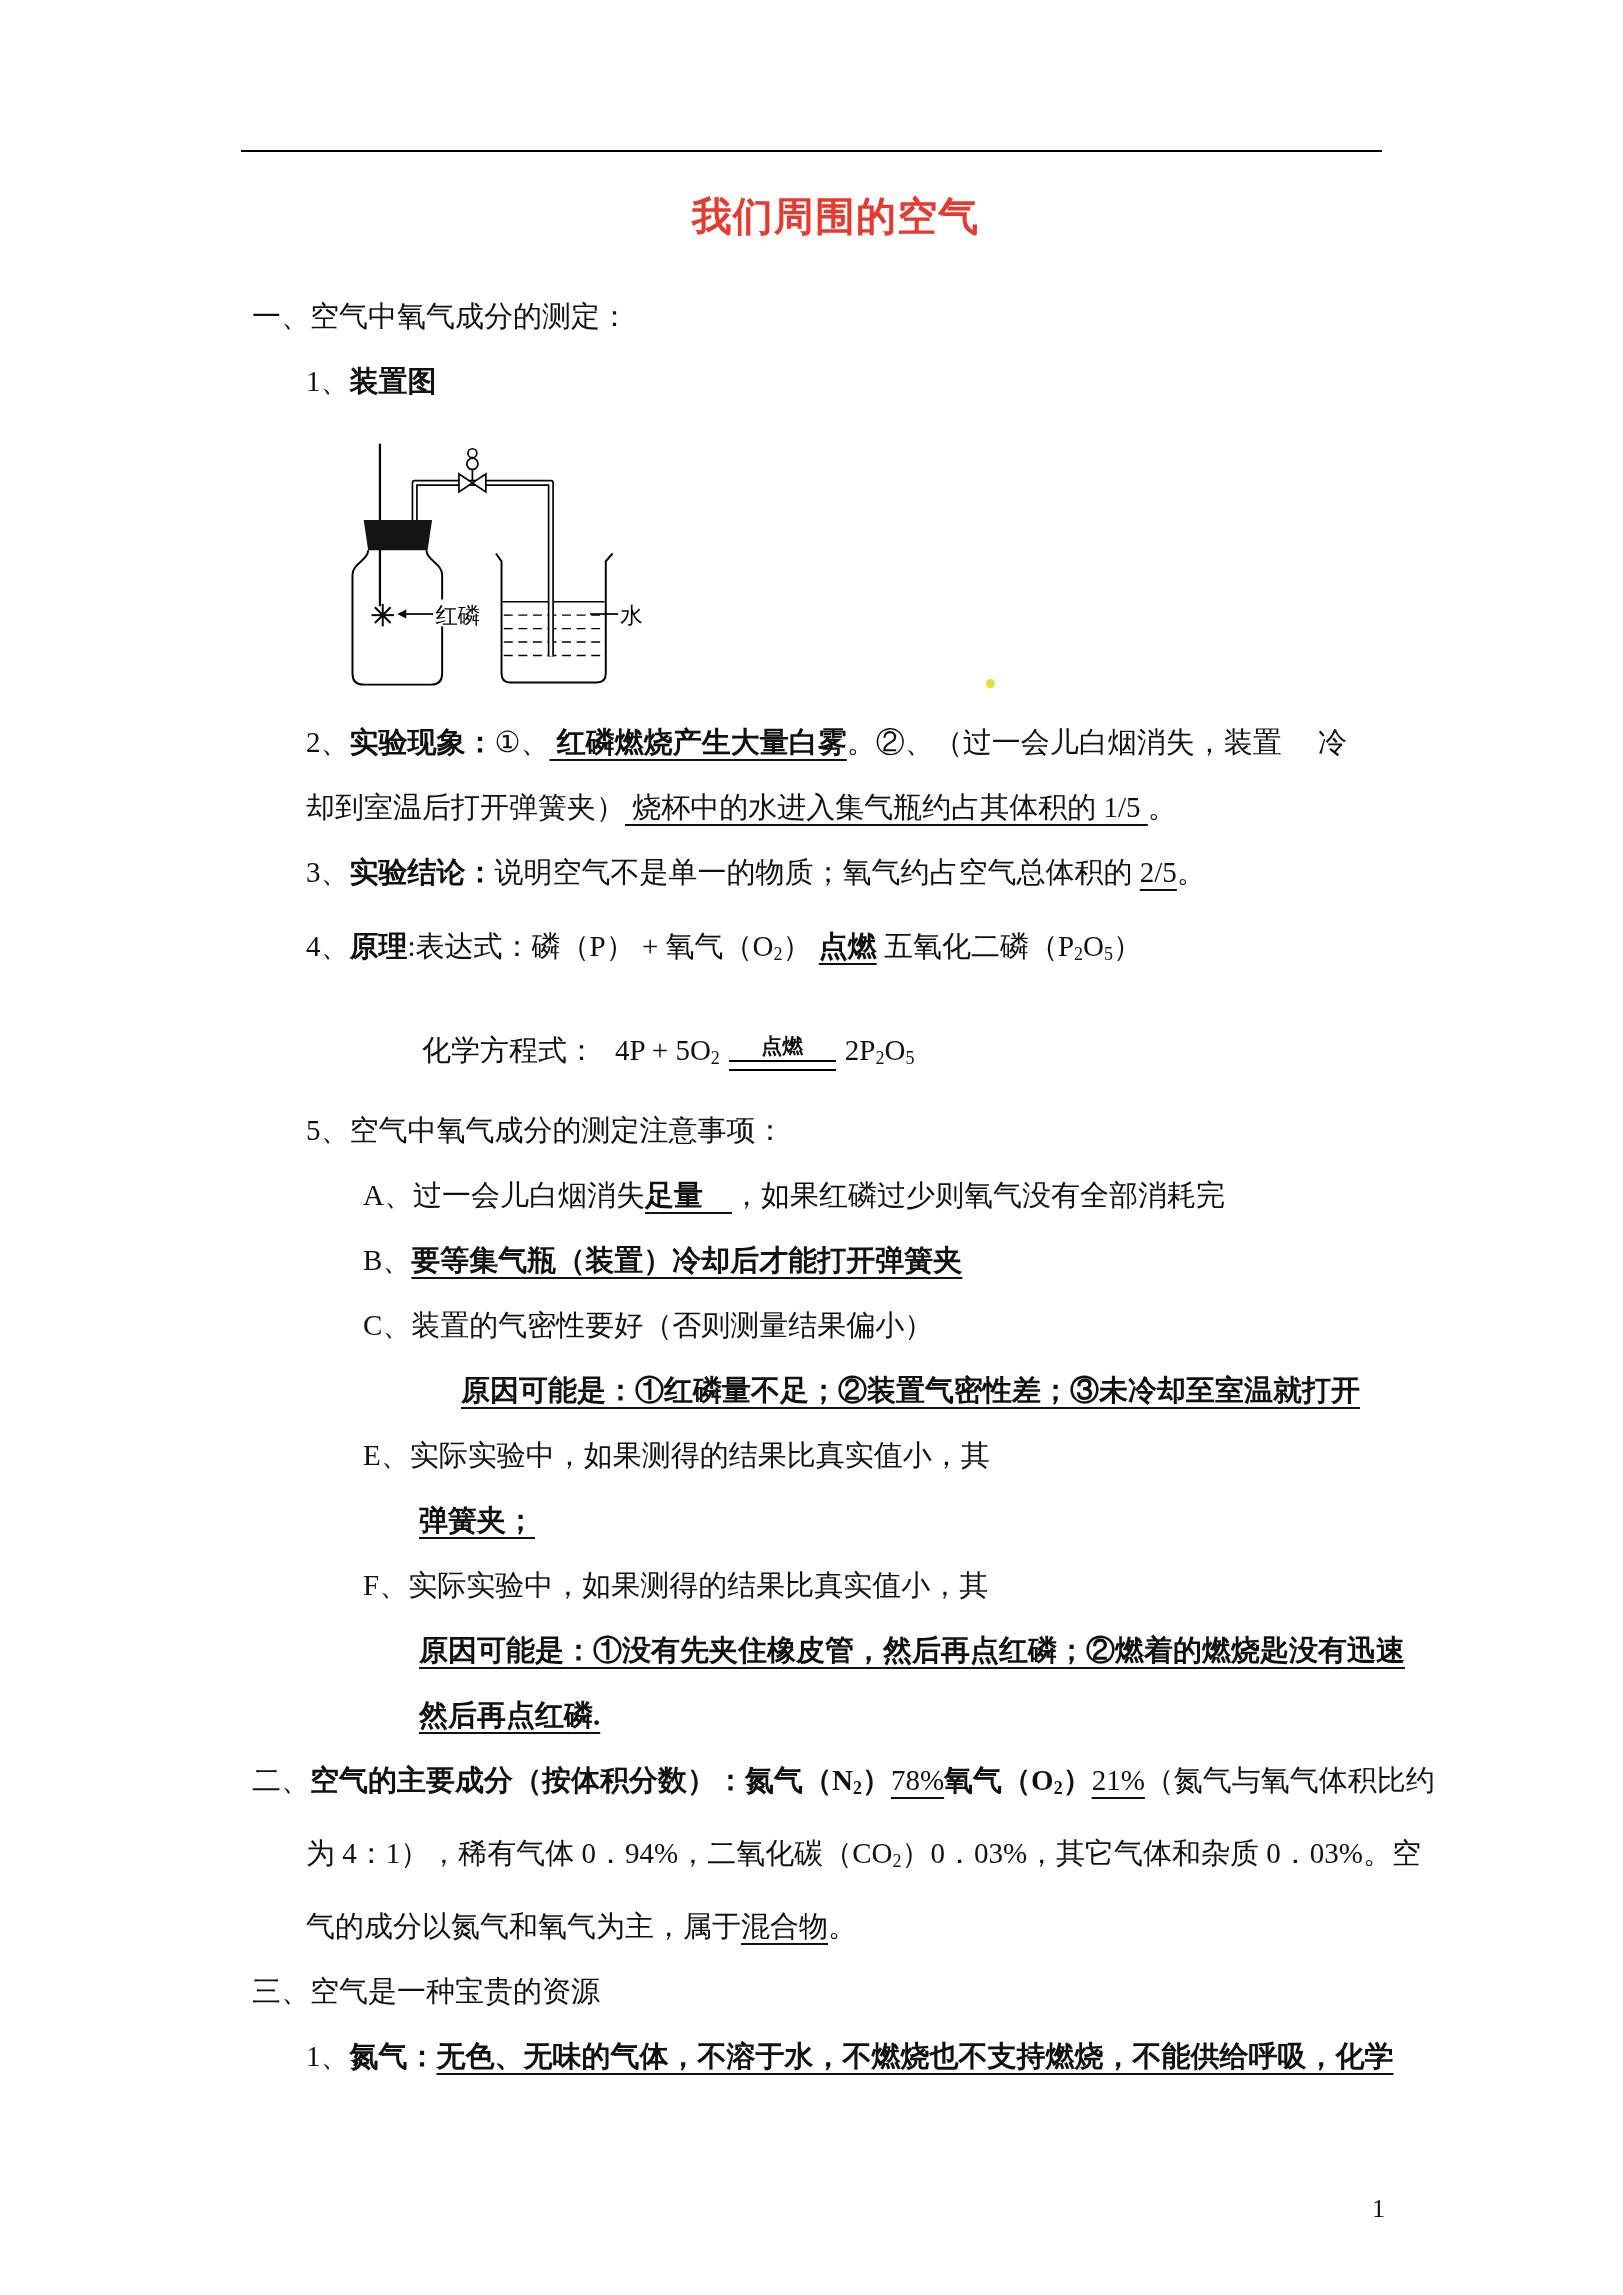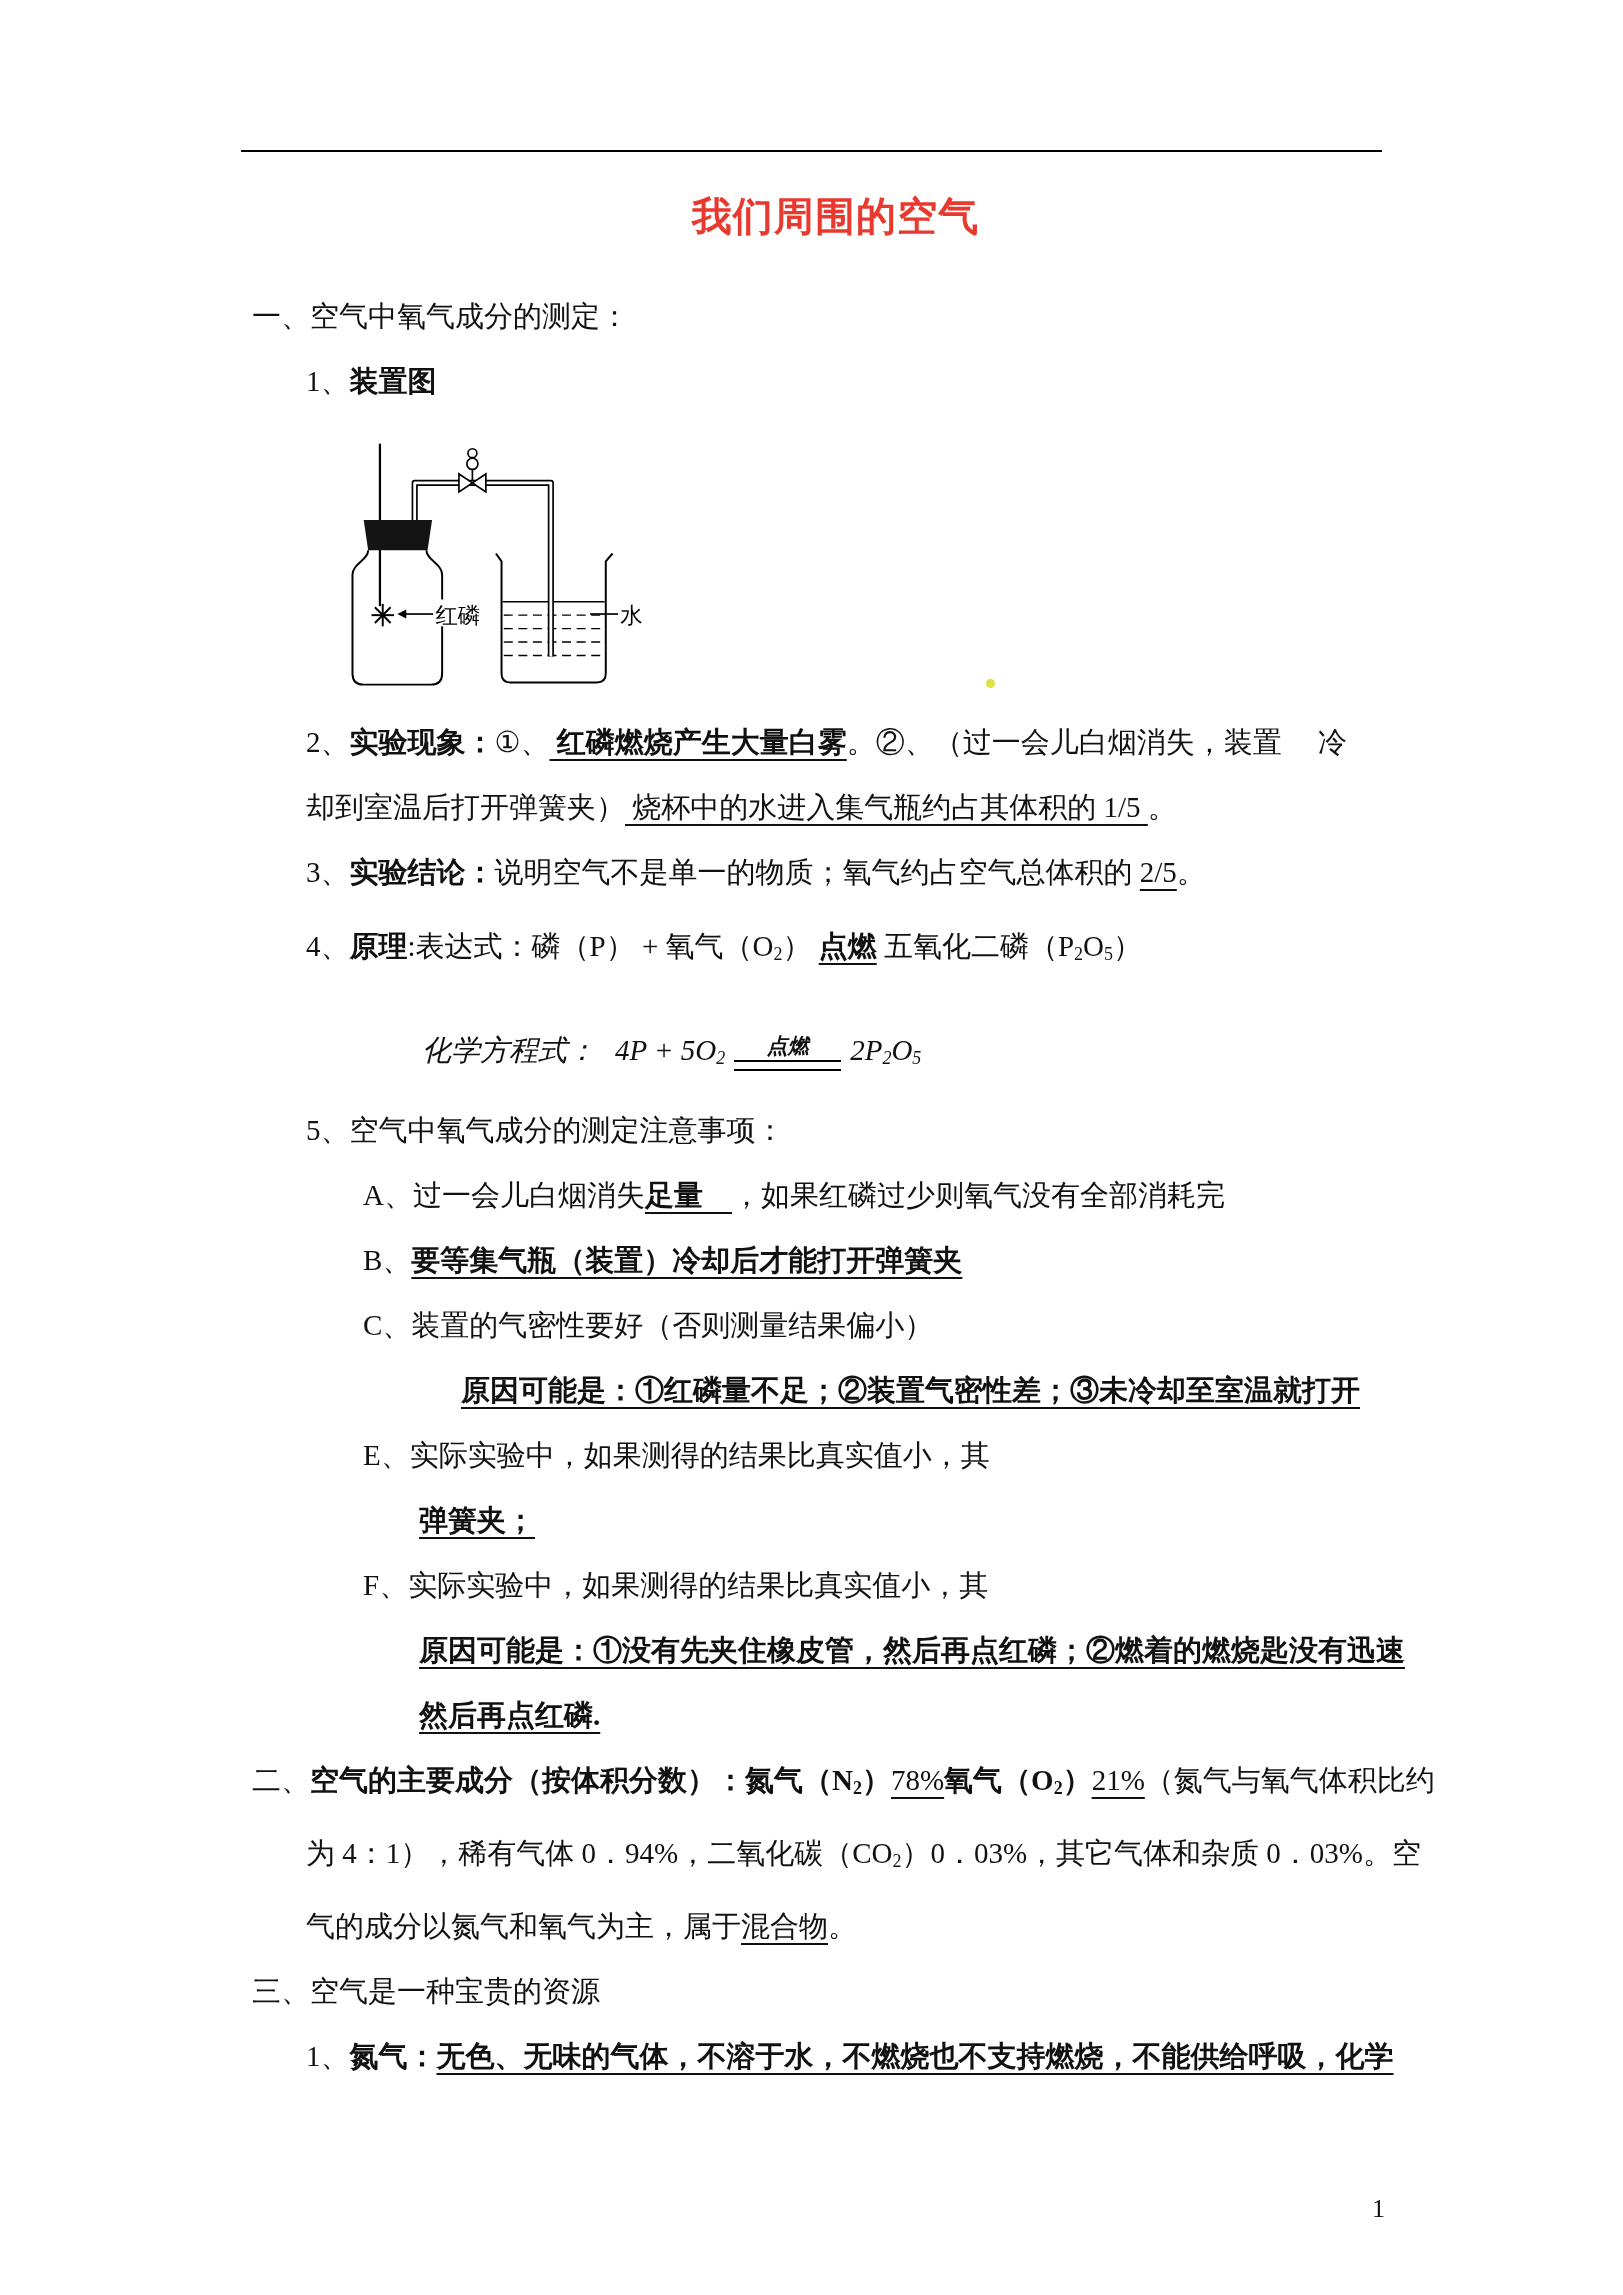--- a/index.html
+++ b/index.html
@@ -16,21 +16,21 @@
   .title{
     margin:0 0 43px 0;text-align:center;
     font-size:40px;font-weight:700;line-height:48px;
     color:#e8392f;letter-spacing:1.1px;
   }
   .ln{font-size:29px;line-height:65px;white-space:pre;}
   .in1{padding-left:54px;}
   .in2{padding-left:111px;}
   .in25{padding-left:167px;}
   .in3{padding-left:209px;}
-  .ineq{padding-left:170px;font-style:italic;}
+  .ineq{padding-left:170px;}
   .mt1{margin-top:9px;}
   .eqline{margin-top:31px;margin-bottom:7.9px;}
   .b{font-weight:700;}
   .u{text-decoration:underline;text-underline-offset:6.7px;text-decoration-thickness:2px;}
   .sb{font-size:0.62em;vertical-align:-0.22em;}
   .gap{margin-left:19px;}
   .diagram{margin:26px 0 5.6px 96px;}
   .diagram svg{display:block;}
   .eq-cond{display:inline-block;text-align:center;vertical-align:6.7px;margin:0 9px;}
   .eq-cond-text{display:block;font-size:21px;font-weight:700;line-height:1.05;margin-bottom:3.4px;}

